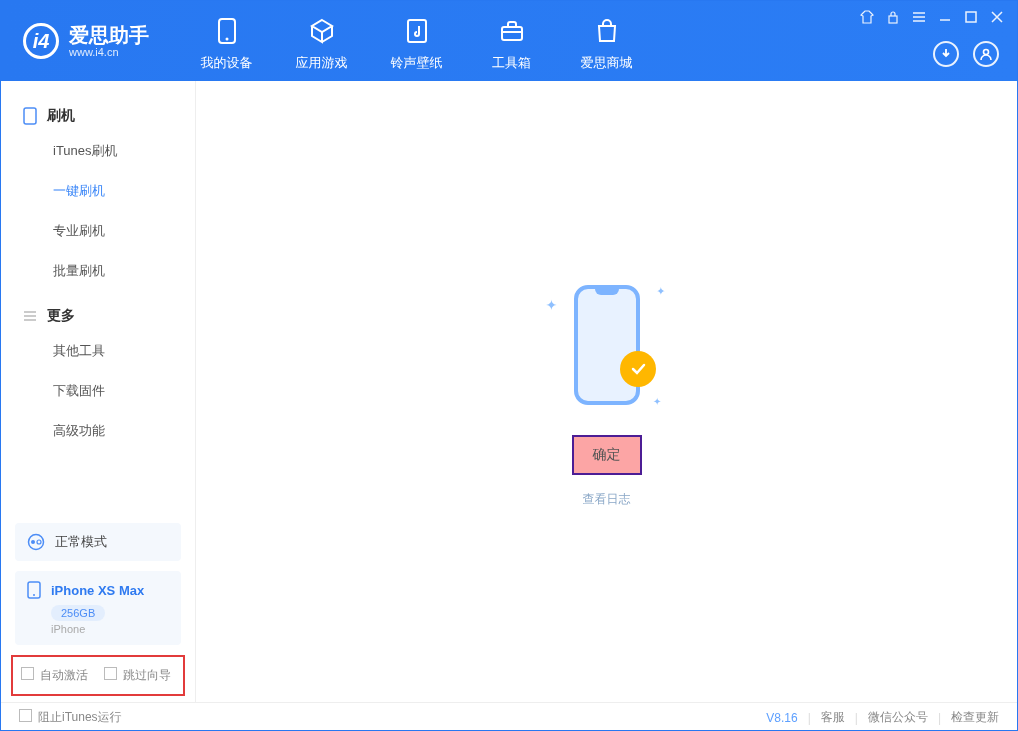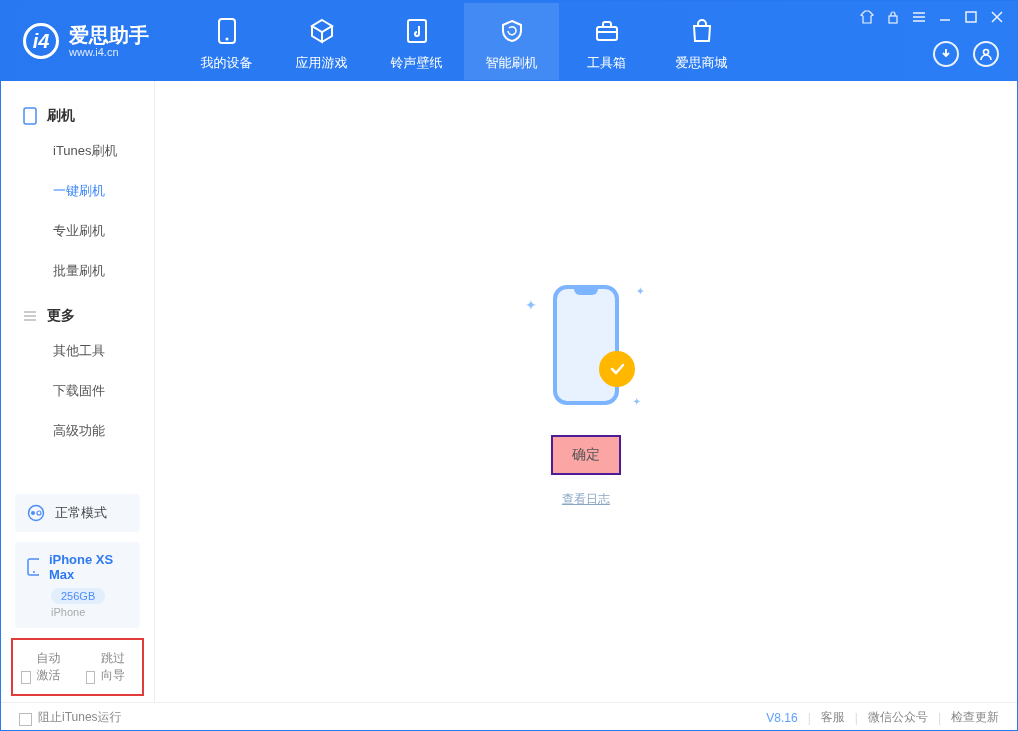--- a/index.html
+++ b/index.html
@@ -14,48 +14,48 @@
 .nav-item { width: 95px; text-align: center; padding: 14px 0 8px; cursor: pointer; }
 .nav-item.active { background: rgba(255,255,255,.12); }
 .nav-icon { height: 28px; display: flex; align-items: center; justify-content: center; }
 .nav-label { font-size: 13px; margin-top: 9px; }
 .header-right { position: absolute; right: 12px; top: 8px; display: flex; gap: 10px; align-items: center; }
 .hr-icon { width: 16px; height: 16px; opacity: .9; cursor: pointer; display:flex; align-items:center; justify-content:center; }
 .hr-bottom { position: absolute; right: 18px; bottom: 14px; display: flex; gap: 14px; }
 .hr-circ { width: 26px; height: 26px; border: 2px solid rgba(255,255,255,.9); border-radius: 50%; display:flex; align-items:center; justify-content:center; cursor:pointer; }
 
 .body { display: flex; height: calc(100% - 78px - 30px); }
-.sidebar { width: 154px; border-right: 1px solid #eee; padding-top: 20px; position: relative; }
+.sidebar { width: 195px; border-right: 1px solid #eee; padding-top: 20px; position: relative; }
 .side-section { margin-bottom: 10px; }
 .side-head { display: flex; align-items: center; font-size: 14px; color: #333; padding: 6px 22px; font-weight: 600; }
 .side-head svg, .side-head .side-head-icon { margin-right: 10px; }
 .side-item { font-size: 13px; color: #555; padding: 11px 22px 11px 52px; cursor: pointer; }
 .side-item.active { color: #3a86f8; }
 
 .side-bottom { position: absolute; bottom: 0; left: 0; right: 0; }
 .mode-card, .device-card { background: #f4f8fd; margin: 0 14px 10px; border-radius: 4px; padding: 10px 12px; }
 .mode-row { display: flex; align-items: center; font-size: 13px; color: #444; }
 .mode-dot { width: 18px; height: 18px; margin-right: 10px; }
 .device-name { font-size: 13px; color: #2f7af0; font-weight: 600; display:flex; align-items:center; }
 .device-badge { display: inline-block; background: #e3eefd; color: #4c8df6; font-size: 11px; padding: 2px 10px; border-radius: 10px; margin: 6px 0 2px 24px; }
 .device-sub { font-size: 11px; color: #aaa; margin-left: 24px; }
 .checkbox-row { border: 2px solid #e23b3b; margin: 0 10px 6px; padding: 10px 8px; display: flex; gap: 16px; align-items: center; }
-.cb { display: flex; align-items: flex-end; font-size: 12px; color: #888; cursor: pointer; }
+.cb { display: flex; align-items: flex-start; font-size: 12px; color: #888; cursor: pointer; }
 .cb-box { width: 13px; height: 13px; border: 1px solid #bbb; margin-right: 6px; }
 
 .main { flex: 1; position: relative; display: flex; flex-direction: column; align-items: center; justify-content: center; }
 .success-illustration { width: 130px; height: 140px; margin-bottom: 20px; position: relative; display:flex; align-items:center; justify-content:center; }
 .phone-shape { width: 66px; height: 120px; border: 4px solid #7db4ff; border-radius: 14px; background: #e8f2ff; position: relative; }
 .phone-notch { position:absolute; top:-2px; left:50%; transform:translateX(-50%); width:24px; height:8px; background:#7db4ff; border-radius:0 0 6px 6px; }
 .check-badge { position: absolute; right: 16px; bottom: 28px; width: 36px; height: 36px; background: #ffb700; border-radius: 50%; display:flex; align-items:center; justify-content:center; }
 .spark { position: absolute; color: #8fc0ff; font-size: 14px; }
 .spark.s1 { left: 4px; top: 22px; } .spark.s2 { right: 6px; top: 10px; font-size: 11px; } .spark.s3 { right: 10px; bottom: 8px; font-size: 10px; }
 .success-text { font-size: 18px; color: #333; margin-bottom: 22px; }
 .ok-btn { border: 2px solid #4c1d95; background: #fca5a5; padding: 9px 19px; font-size: 14px; color: #555; cursor: pointer; margin-bottom: 16px; }
-.log-link { font-size: 12px; color: #8aa7c7; cursor: pointer; text-decoration: underline; }
+.log-link { font-size: 12px; color: #8aa7c7; cursor: pointer; }
 
 .footer { height: 30px; border-top: 1px solid #eee; display: flex; align-items: center; padding: 0 18px; font-size: 12px; color: #888; }
 .footer .cb { color: #888; }
 .footer-right { margin-left: auto; display: flex; align-items: center; gap: 10px; }
 .footer-ver { color: #5ea0ff; }
 .footer-sep { color: #ddd; }
 .footer-link { color: #888; cursor: pointer; }
 </style>
 </head>
 <body>
@@ -87,29 +87,20 @@
       <div class="nav-label">应用游戏</div>
     </div>
     <div class="nav-item">
       <div class="nav-icon">
           <svg width="22" height="26">
             <rect x="2" y="2" width="18" height="22" rx="2" fill="none" stroke="#fff" stroke-width="2"></rect>
             <path d="M13 8 V16 a2 2 0 1 1 -2 -2" fill="none" stroke="#fff" stroke-width="2"></path>
           </svg>
         </div>
       <div class="nav-label">铃声壁纸</div>
-    </div>
-    <div class="nav-item active">
-      <div class="nav-icon">
-          <svg width="26" height="26">
-            <path d="M13 3 L22 7 V13 C22 18 18 22 13 23 C8 22 4 18 4 13 V7 Z" fill="none" stroke="#fff" stroke-width="2"></path>
-            <path d="M9 13 a4 4 0 1 0 1 -3" fill="none" stroke="#fff" stroke-width="1.5"></path>
-          </svg>
-        </div>
-      <div class="nav-label">智能刷机</div>
     </div>
     <div class="nav-item">
       <div class="nav-icon">
           <svg width="26" height="24">
             <rect x="3" y="8" width="20" height="13" rx="2" fill="none" stroke="#fff" stroke-width="2"></rect>
             <path d="M9 8 V5 a2 2 0 0 1 2 -2 h4 a2 2 0 0 1 2 2 V8 M3 13 h20" fill="none" stroke="#fff" stroke-width="2"></path>
           </svg>
         </div>
       <div class="nav-label">工具箱</div>
     </div>

